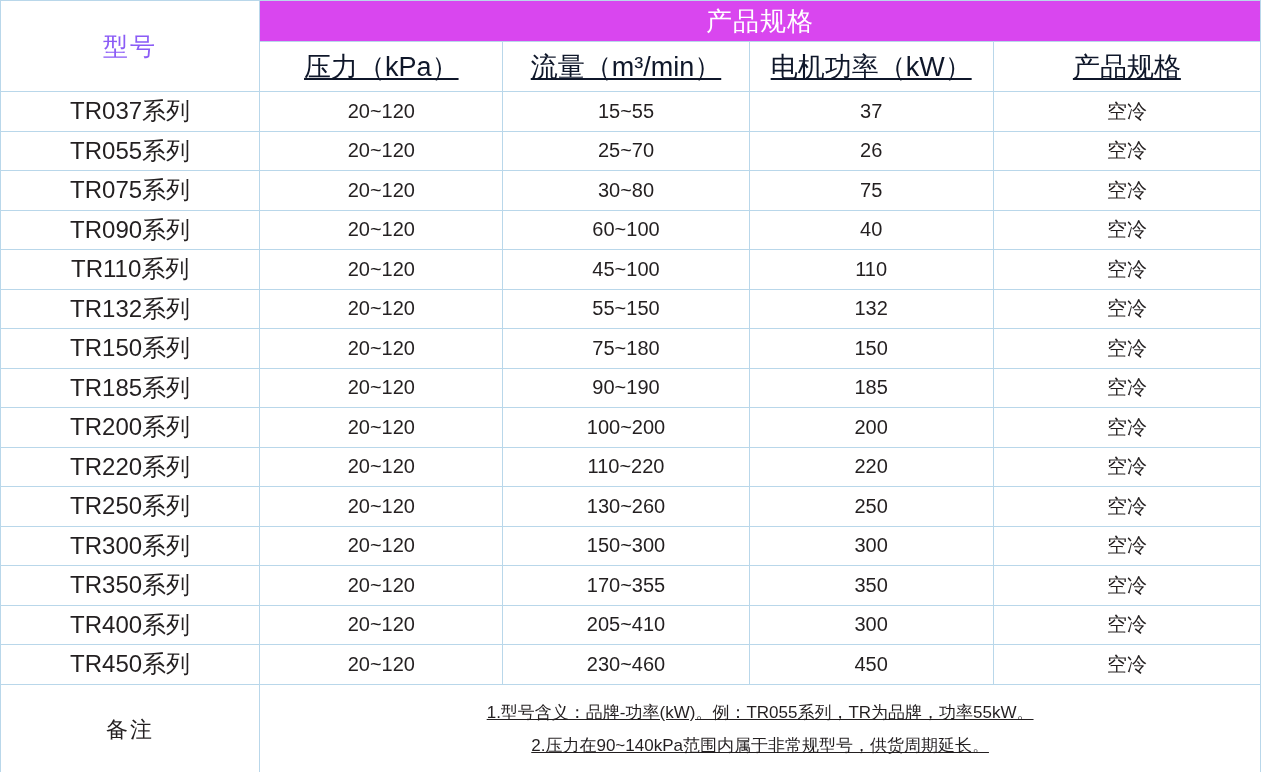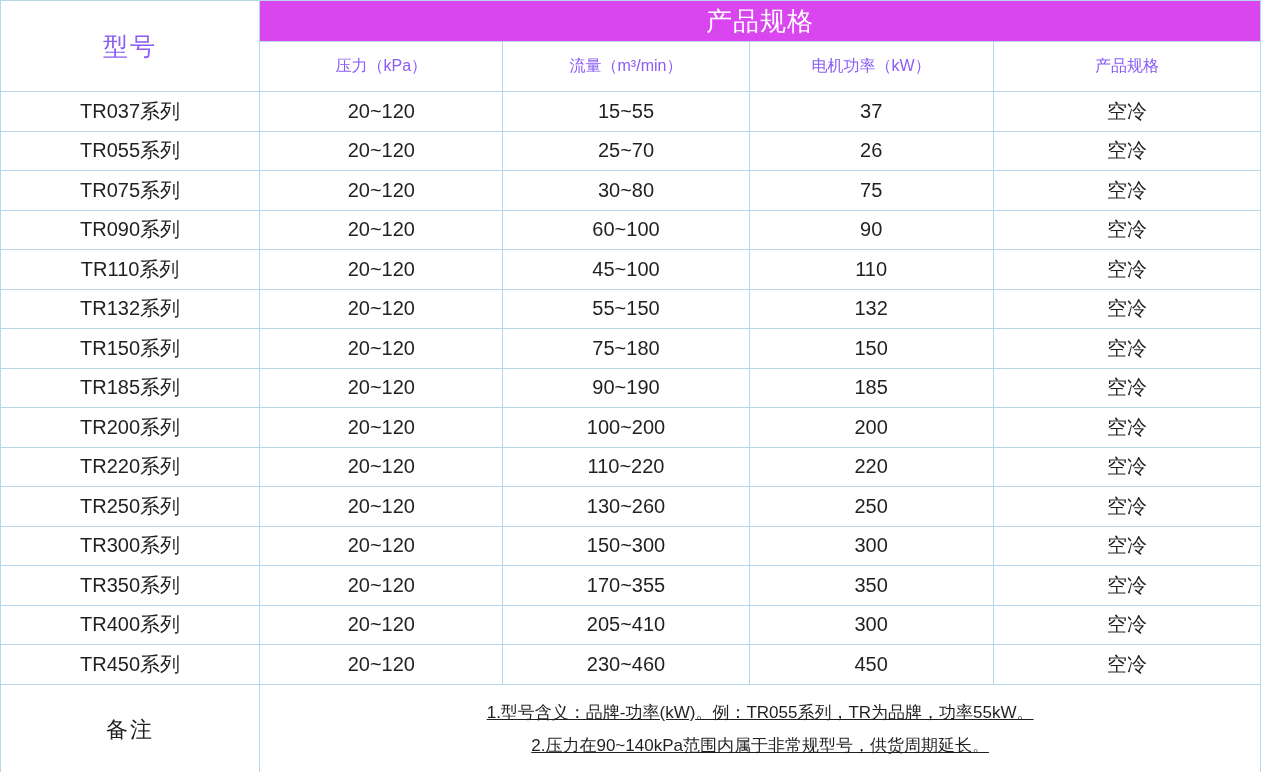--- a/index.html
+++ b/index.html
@@ -43,31 +43,32 @@
   .banner {
     background: #d946ef;
     color: #ffffff;
     font-size: 26px;
     font-weight: bold;
     height: 40px;
     letter-spacing: 1px;
     border: 1px solid #00a0e9;
   }
   .subhead {
-    font-size: 16px;
+    font-size: 27px;
     height: 48px;
-    color: #8b5cf6;
+    color: #0f172a;
+    text-decoration: underline;
   }
   .data-row td {
     height: 38.5px;
     font-size: 20px;
     color: #231f20;
   }
   .data-row td.model {
-    font-size: 20px;
+    font-size: 24px;
   }
   .remark-label {
     font-size: 22px;
     letter-spacing: 2px;
     height: 90px;
   }
   .remark-body {
     text-align: left;
     padding: 10px 0 10px 28px;
     font-size: 17px;
@@ -120,21 +121,21 @@
       <td class="model">TR075系列</td>
       <td>20~120</td>
       <td>30~80</td>
       <td>75</td>
       <td>空冷</td>
     </tr>
     <tr class="data-row">
       <td class="model">TR090系列</td>
       <td>20~120</td>
       <td>60~100</td>
-      <td>90</td>
+      <td>40</td>
       <td>空冷</td>
     </tr>
     <tr class="data-row">
       <td class="model">TR110系列</td>
       <td>20~120</td>
       <td>45~100</td>
       <td>110</td>
       <td>空冷</td>
     </tr>
     <tr class="data-row">

